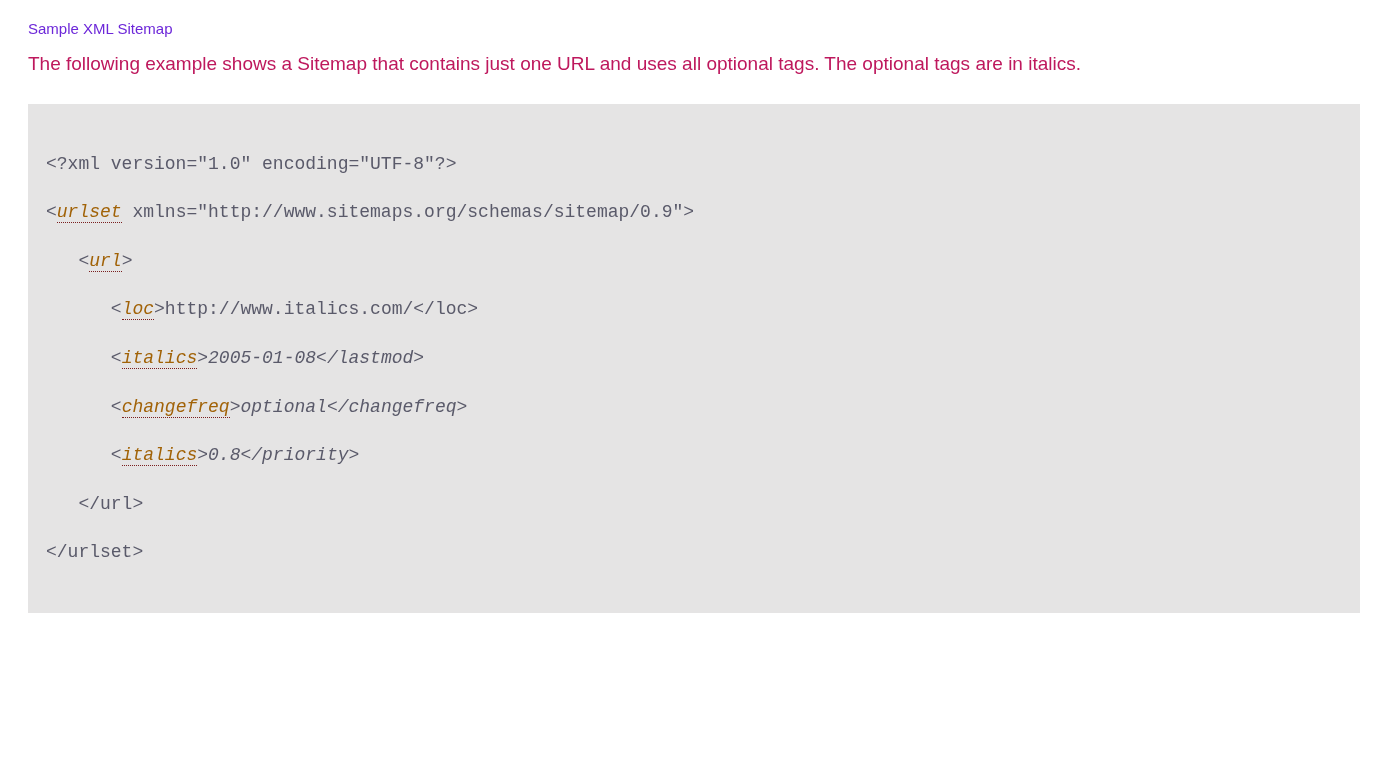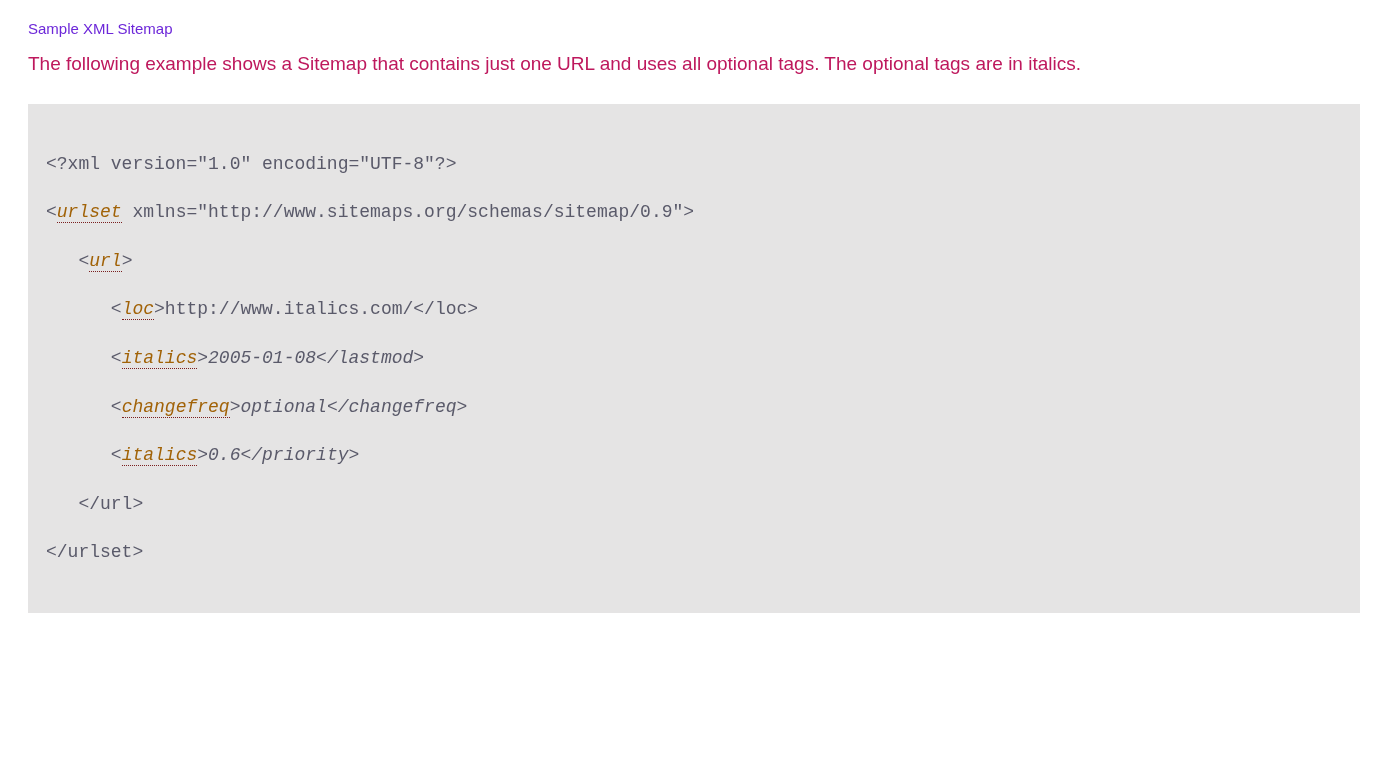--- a/index.html
+++ b/index.html
@@ -56,17 +56,17 @@
 <span>&lt;</span><a class="tag-link">urlset</a><span> xmlns="http://www.sitemaps.org/schemas/sitemap/0.9"</span><span>&gt;</span>
 
    <span>&lt;</span><a class="tag-link">url</a><span>&gt;</span>
 
       <span>&lt;</span><a class="tag-link">loc</a><span>&gt;</span><span>http://www.italics.com/</span><span>&lt;/loc&gt;</span>
 
       <span class="ital"><span>&lt;</span><a class="tag-link">italics</a><span>&gt;</span><span>2005-01-08</span><span>&lt;/lastmod&gt;</span></span>
 
       <span class="ital"><span>&lt;</span><a class="tag-link">changefreq</a><span>&gt;</span><span>optional</span><span>&lt;/changefreq&gt;</span></span>
 
-      <span class="ital"><span>&lt;</span><a class="tag-link">italics</a><span>&gt;</span><span>0.6</span><span>&lt;/priority&gt;</span></span>
+      <span class="ital"><span>&lt;</span><a class="tag-link">italics</a><span>&gt;</span><span>0.8</span><span>&lt;/priority&gt;</span></span>
 
    <span>&lt;/url&gt;</span>
 
 <span>&lt;/urlset&gt;</span> </pre>
 
 </body></html>

